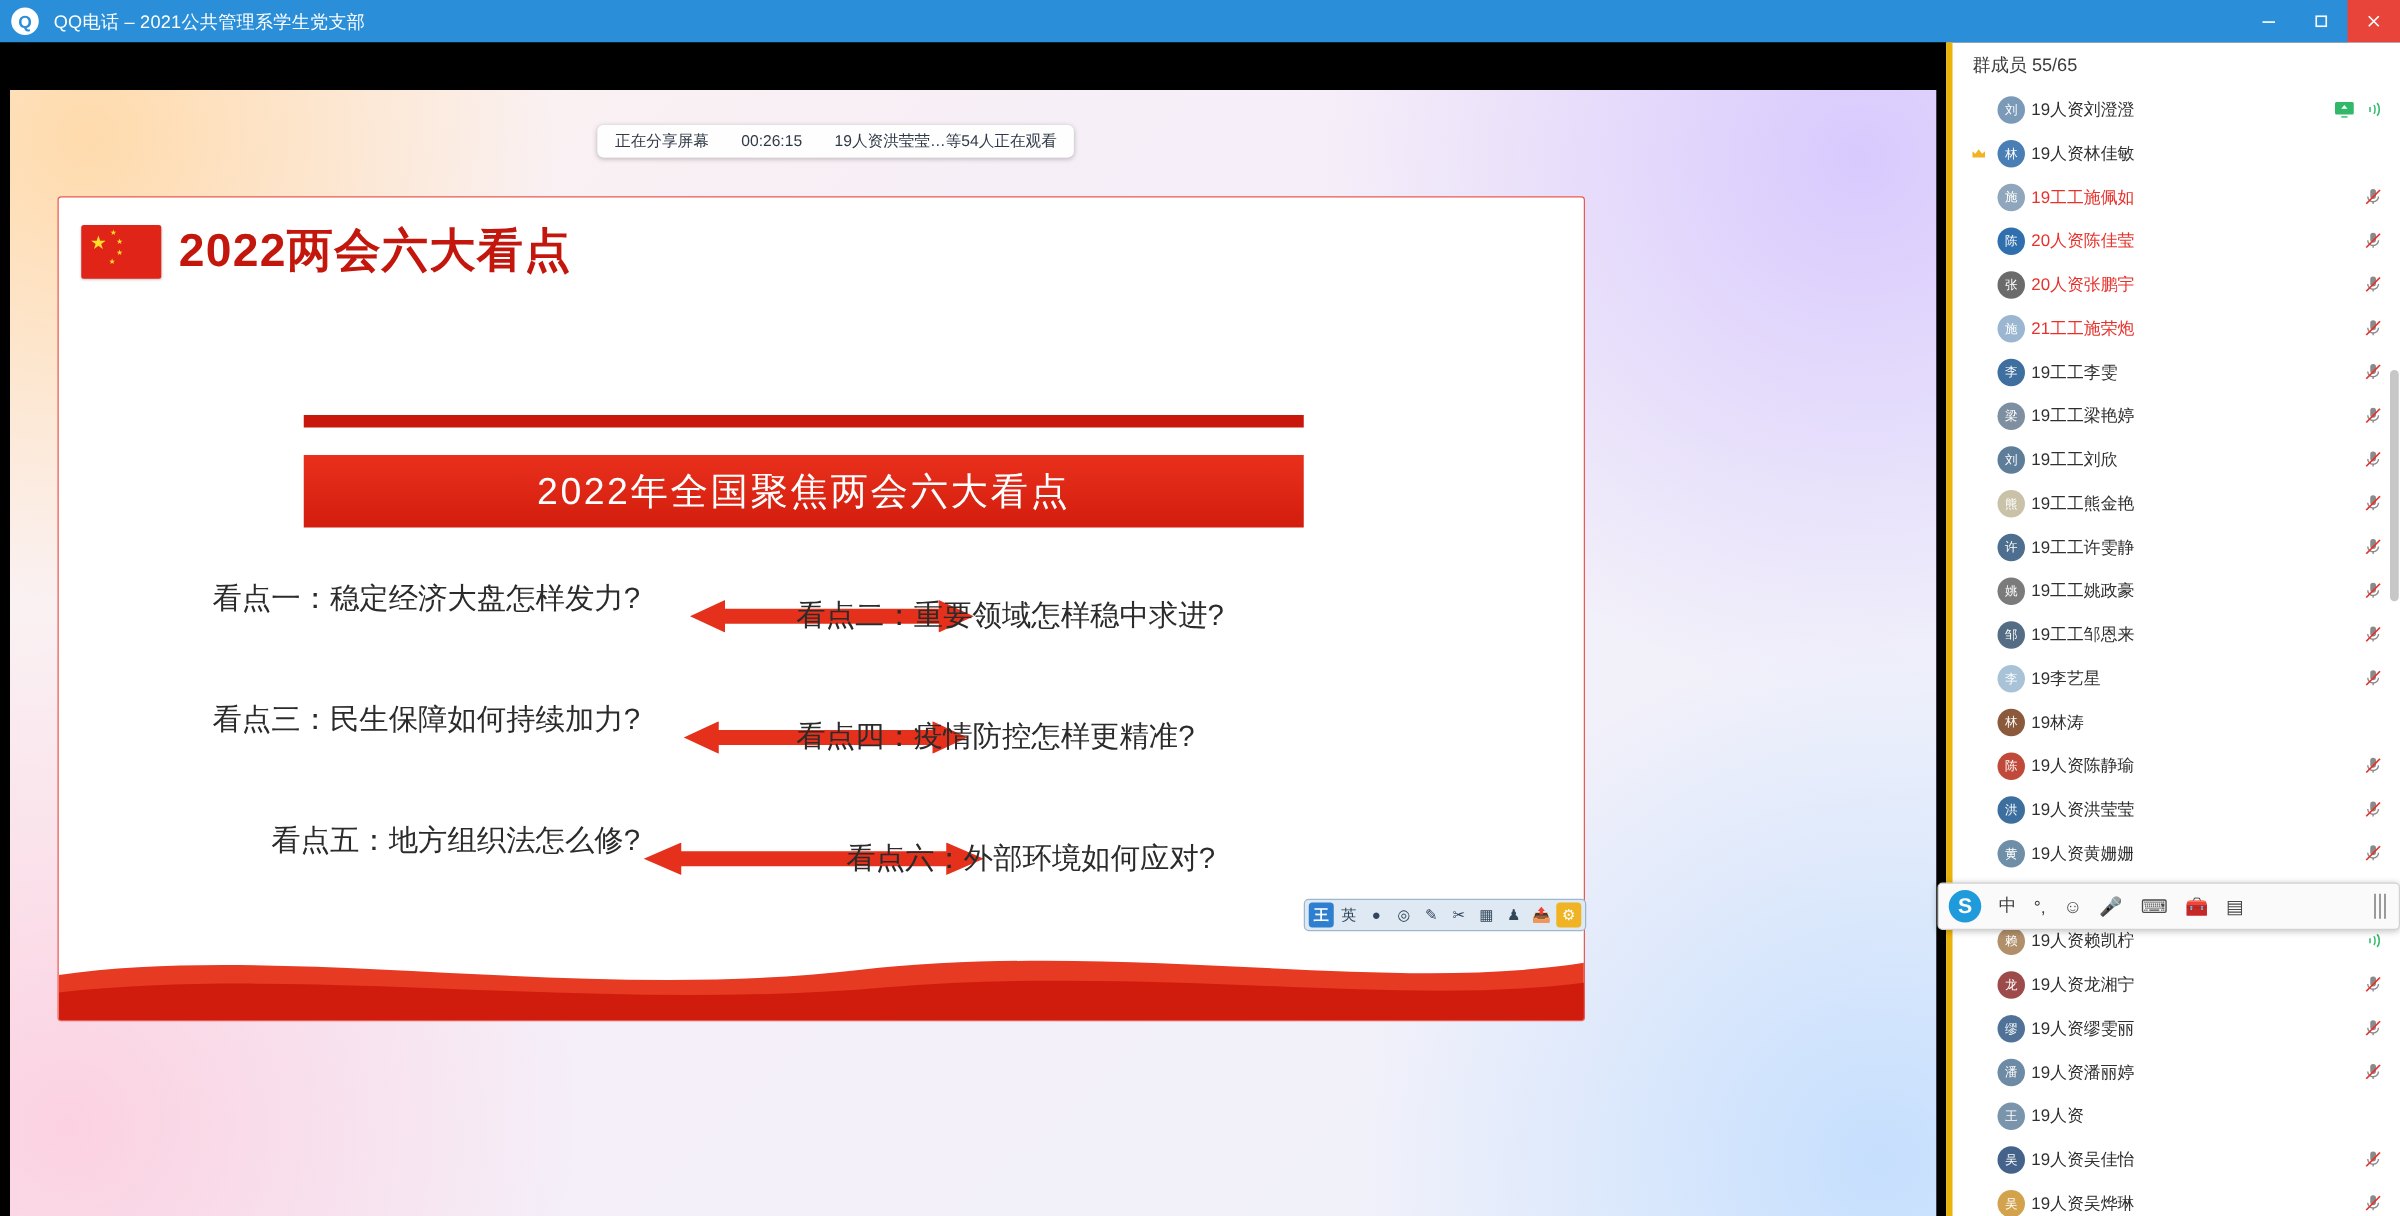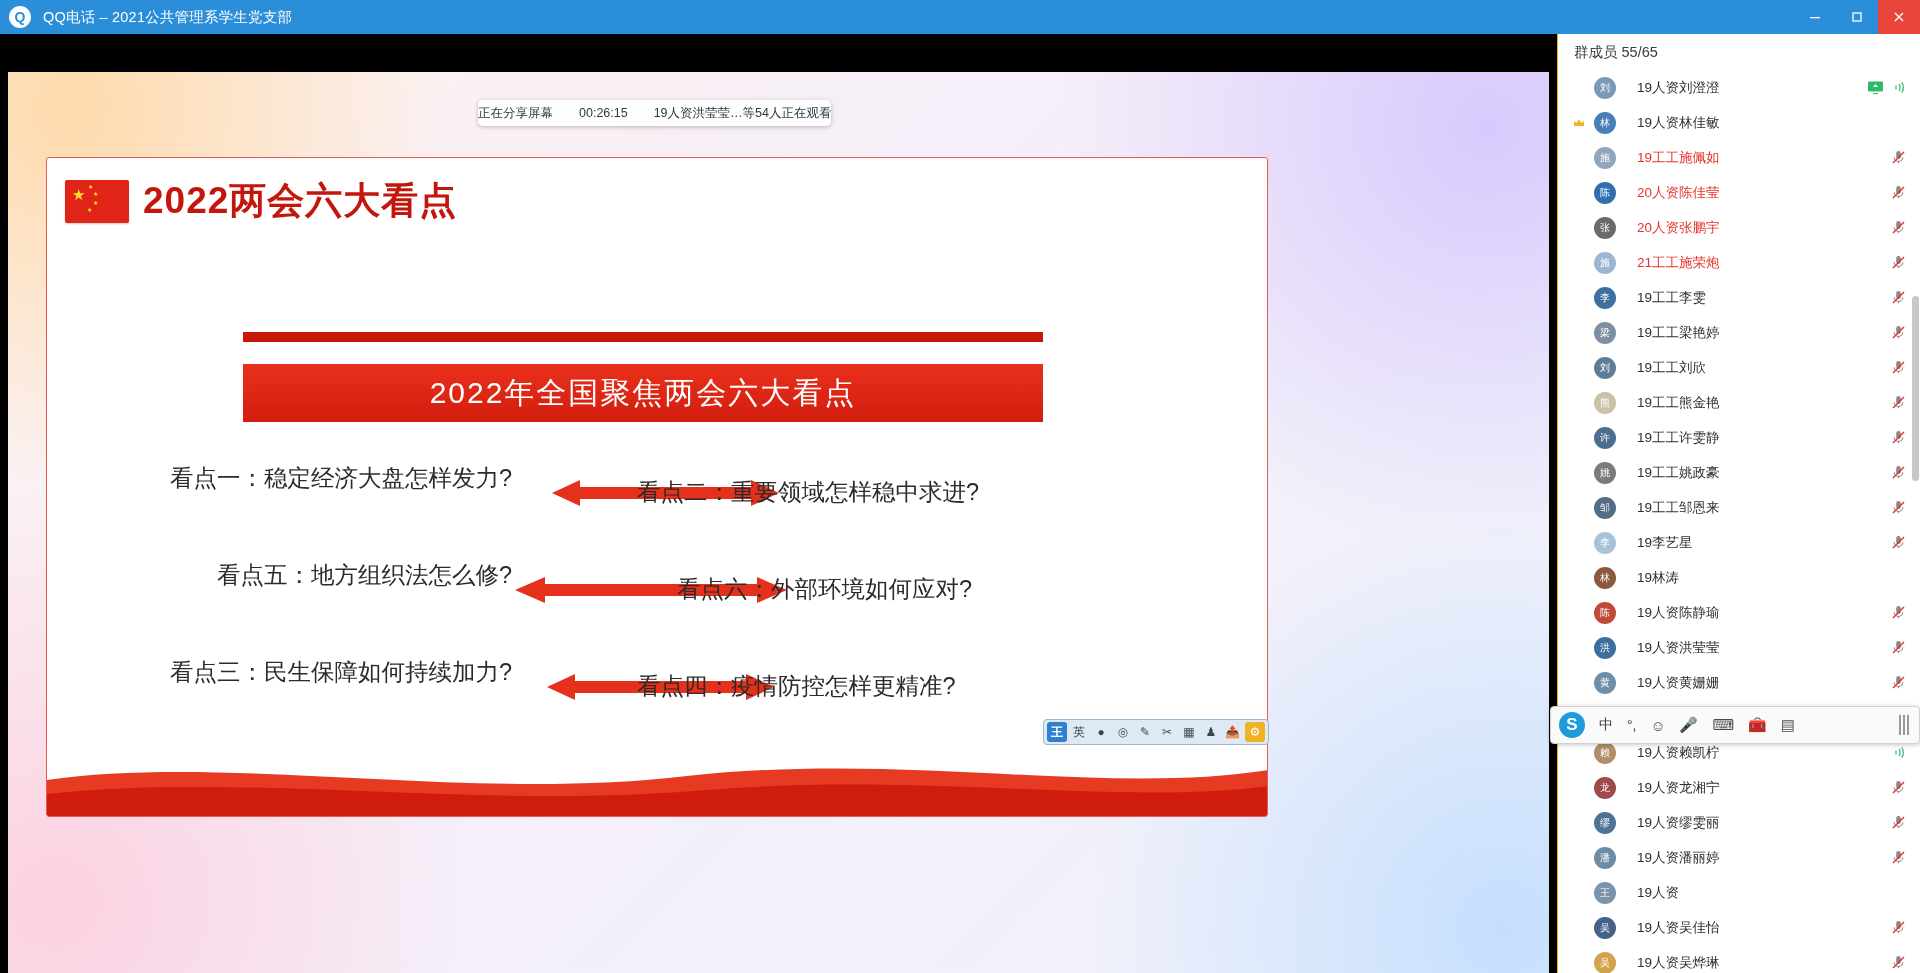--- a/index.html
+++ b/index.html
@@ -71,21 +71,21 @@
       radial-gradient(circle at 96% 6%, rgba(205,185,255,.7), rgba(205,185,255,0) 25%),
       radial-gradient(circle at 3% 92%, rgba(255,190,210,.6), rgba(255,190,210,0) 24%),
       radial-gradient(circle at 97% 95%, rgba(170,210,255,.6), rgba(170,210,255,0) 24%);
   }
 
   
   .share-banner {
     position: absolute;
     left: 478px; top: 66px;
     height: 26px;
-    padding: 0 0;
+    padding: 0 14px;
     border-radius: 5px;
     background: rgba(255,255,255,.92);
     display: flex; align-items: center;
     font-size: 12.5px; color: #3d4a58;
     gap: 26px;
     box-shadow: 0 1px 4px rgba(0,0,0,.25);
     z-index: 8;
   }
   .share-banner .t { color: #2f3a46; }
 
@@ -183,21 +183,21 @@
   }
   .ppt-toolbar .ic.blue { background:#2f7fd0; color:#fff; font-weight:bold; }
   .ppt-toolbar .ic.gear { background:#f0b323; color:#fff; }
 
   
   .panel {
     position: absolute;
     left: 1557px; top: 34px;
     width: 363px; height: 939px;
     background: #fff;
-    border-left: 1px solid #eab308;
+    border-left: 5px solid #eab308;
     overflow: hidden;
   }
   .panel-title {
     height: 36px;
     display: flex; align-items: center;
     padding-left: 16px;
     font-size: 14.5px; color: #3b3b3b;
   }
   .mlist { position: relative; }
   .mrow {
@@ -206,21 +206,21 @@
     padding-left: 36px; padding-right: 14px;
   }
   .av {
     width: 22px; height: 22px; border-radius: 50%;
     flex: 0 0 22px;
     display: flex; align-items: center; justify-content: center;
     font-size: 10px; color: #fff; overflow: hidden;
     position: relative;
   }
   .mname {
-    margin-left: 21px;
+    margin-left: 5px;
     font-size: 13.5px; color: #2f2f2f;
     white-space: nowrap; overflow: hidden;
   }
   .mname.red { color: #e8312b; }
   .mright {
     margin-left: auto;
     display: flex; align-items: center; gap: 7px;
   }
   .mic-muted svg, .sound svg, .screen svg { display:block; }
   .host-dot {
@@ -314,40 +314,40 @@
             <div class="arrow" style="left:505px;">
               <svg width="227" height="26" viewBox="0 0 227 26">
                 <polygon points="0,13 28,0 28,26" fill="#e5301b"></polygon>
                 <polygon points="227,13 199,0 199,26" fill="#e5301b"></polygon>
                 <rect x="26" y="7" width="175" height="12" fill="#e5301b"></rect>
               </svg>
             </div>
             <div class="p-right">看点二：重要领域怎样稳中求进?</div>
           </div>
           <div class="prow">
+            <div class="p-left">看点三：民生保障如何持续加力?</div>
+            <div class="arrow" style="left:500px;">
+              <svg width="227" height="26" viewBox="0 0 227 26">
+                <polygon points="0,13 28,0 28,26" fill="#e5301b"></polygon>
+                <polygon points="227,13 199,0 199,26" fill="#e5301b"></polygon>
+                <rect x="26" y="7" width="175" height="12" fill="#e5301b"></rect>
+              </svg>
+            </div>
+            <div class="p-right">看点四：疫情防控怎样更精准?</div>
+          </div>
+          <div class="prow">
             <div class="p-left">看点五：地方组织法怎么修?</div>
             <div class="arrow" style="left:468px;">
               <svg width="272" height="26" viewBox="0 0 272 26">
                 <polygon points="0,13 30,0 30,26" fill="#e5301b"></polygon>
                 <polygon points="272,13 242,0 242,26" fill="#e5301b"></polygon>
                 <rect x="28" y="7" width="216" height="12" fill="#e5301b"></rect>
               </svg>
             </div>
             <div class="p-right" style="left:630px;">看点六：外部环境如何应对?</div>
-          </div>
-          <div class="prow">
-            <div class="p-left">看点三：民生保障如何持续加力?</div>
-            <div class="arrow" style="left:500px;">
-              <svg width="227" height="26" viewBox="0 0 227 26">
-                <polygon points="0,13 28,0 28,26" fill="#e5301b"></polygon>
-                <polygon points="227,13 199,0 199,26" fill="#e5301b"></polygon>
-                <rect x="26" y="7" width="175" height="12" fill="#e5301b"></rect>
-              </svg>
-            </div>
-            <div class="p-right">看点四：疫情防控怎样更精准?</div>
           </div>
         </div>
 
         <svg class="slide-wave" viewBox="0 0 1222 66" preserveAspectRatio="none">
           <path d="M0,30 C180,4 420,52 640,26 C860,2 1060,46 1222,20 L1222,66 L0,66 Z" fill="#e63a22"></path>
           <path d="M0,44 C200,22 430,60 660,40 C880,22 1070,56 1222,36 L1222,66 L0,66 Z" fill="#cf1c0c"></path>
         </svg>
       </div>
 
       <div class="ppt-toolbar">

